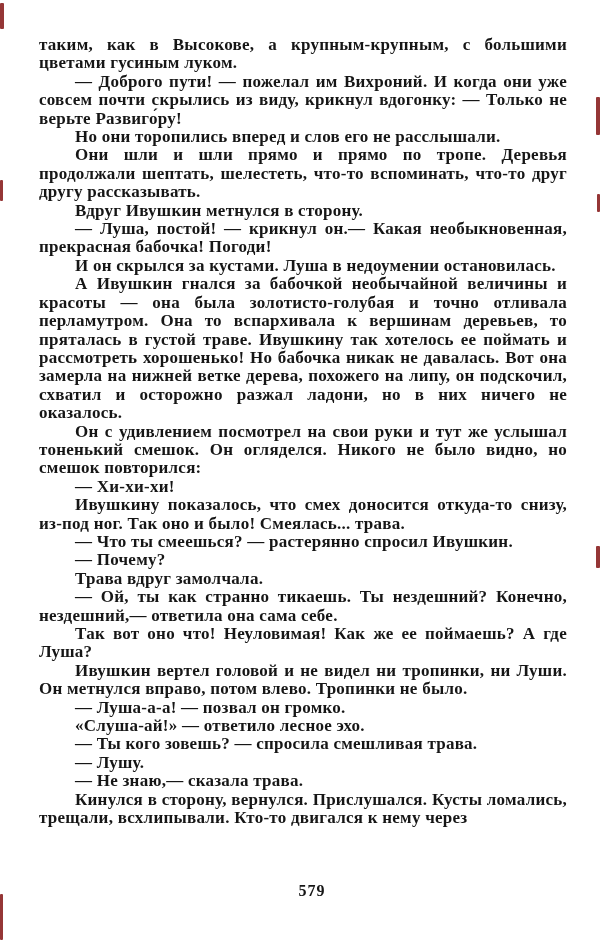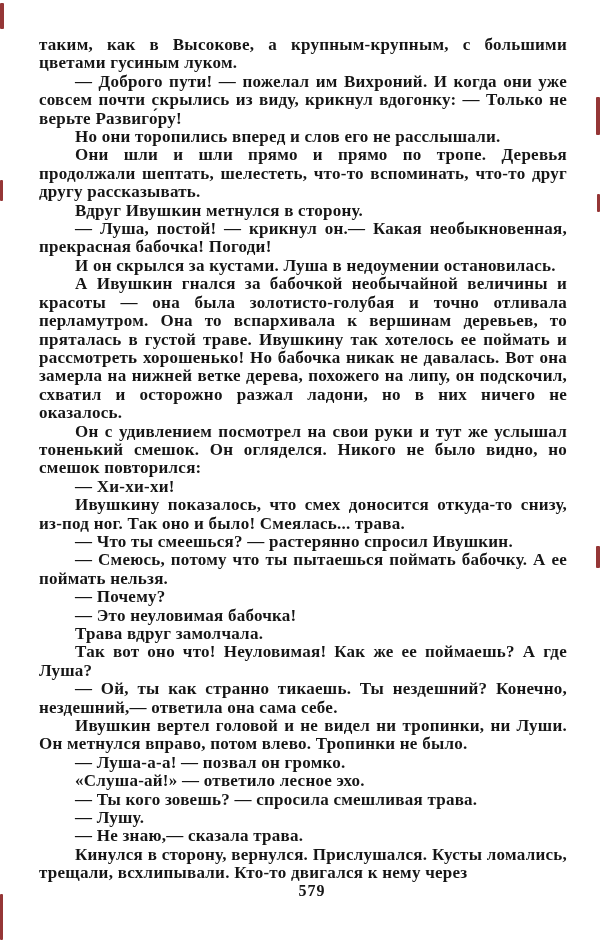--- a/index.html
+++ b/index.html
@@ -79,26 +79,24 @@
     <p class="indent">Но они торопились вперед и слов его не расслышали.</p>
     <p class="indent">Они шли и шли прямо и прямо по тропе. Деревья продолжали шептать, шелестеть, что-то вспоминать, что-то друг другу рассказывать.</p>
     <p class="indent">Вдруг Ивушкин метнулся в сторону.</p>
     <p class="indent">— Луша, постой! — крикнул он.— Какая необыкновенная, прекрасная бабочка! Погоди!</p>
     <p class="indent">И он скрылся за кустами. Луша в недоумении остановилась.</p>
     <p class="indent">А Ивушкин гнался за бабочкой необычайной величины и красоты — она была золотисто-голубая и точно отливала перламутром. Она то вспархивала к вершинам деревьев, то пряталась в густой траве. Ивушкину так хотелось ее поймать и рассмотреть хорошенько! Но бабочка никак не давалась. Вот она замерла на нижней ветке дерева, похожего на липу, он подскочил, схватил и осторожно разжал ладони, но в них ничего не оказалось.</p>
     <p class="indent">Он с удивлением посмотрел на свои руки и тут же услышал тоненький смешок. Он огляделся. Никого не было видно, но смешок повторился:</p>
     <p class="indent">— Хи-хи-хи!</p>
     <p class="indent">Ивушкину показалось, что смех доносится откуда-то снизу, из-под ног. Так оно и было! Смеялась... трава.</p>
     <p class="indent">— Что ты смеешься? — растерянно спросил Ивушкин.</p>
-    <p class="indent">— Смеюсь, потому что ты пытаешься поймать бабочку. А ее поймать нельзя.</p>
     <p class="indent">— Почему?</p>
-    <p class="indent">— Это неуловимая бабочка!</p>
     <p class="indent">Трава вдруг замолчала.</p>
+    <p class="indent">— Ой, ты как странно тикаешь. Ты нездешний? Конечно, нездешний,— ответила она сама себе.</p>
     <p class="indent">Так вот оно что! Неуловимая! Как же ее поймаешь? А где Луша?</p>
-    <p class="indent">— Ой, ты как странно тикаешь. Ты нездешний? Конечно, нездешний,— ответила она сама себе.</p>
     <p class="indent">Ивушкин вертел головой и не видел ни тропинки, ни Луши. Он метнулся вправо, потом влево. Тропинки не было.</p>
     <p class="indent">— Луша-а-а! — позвал он громко.</p>
     <p class="indent">«Слуша-ай!» — ответило лесное эхо.</p>
     <p class="indent">— Ты кого зовешь? — спросила смешливая трава.</p>
     <p class="indent">— Лушу.</p>
     <p class="indent">— Не знаю,— сказала трава.</p>
     <p class="indent">Кинулся в сторону, вернулся. Прислушался. Кусты ломались, трещали, всхлипывали. Кто-то двигался к нему через</p>
   </main>
 
   <div class="page-number">579</div>

